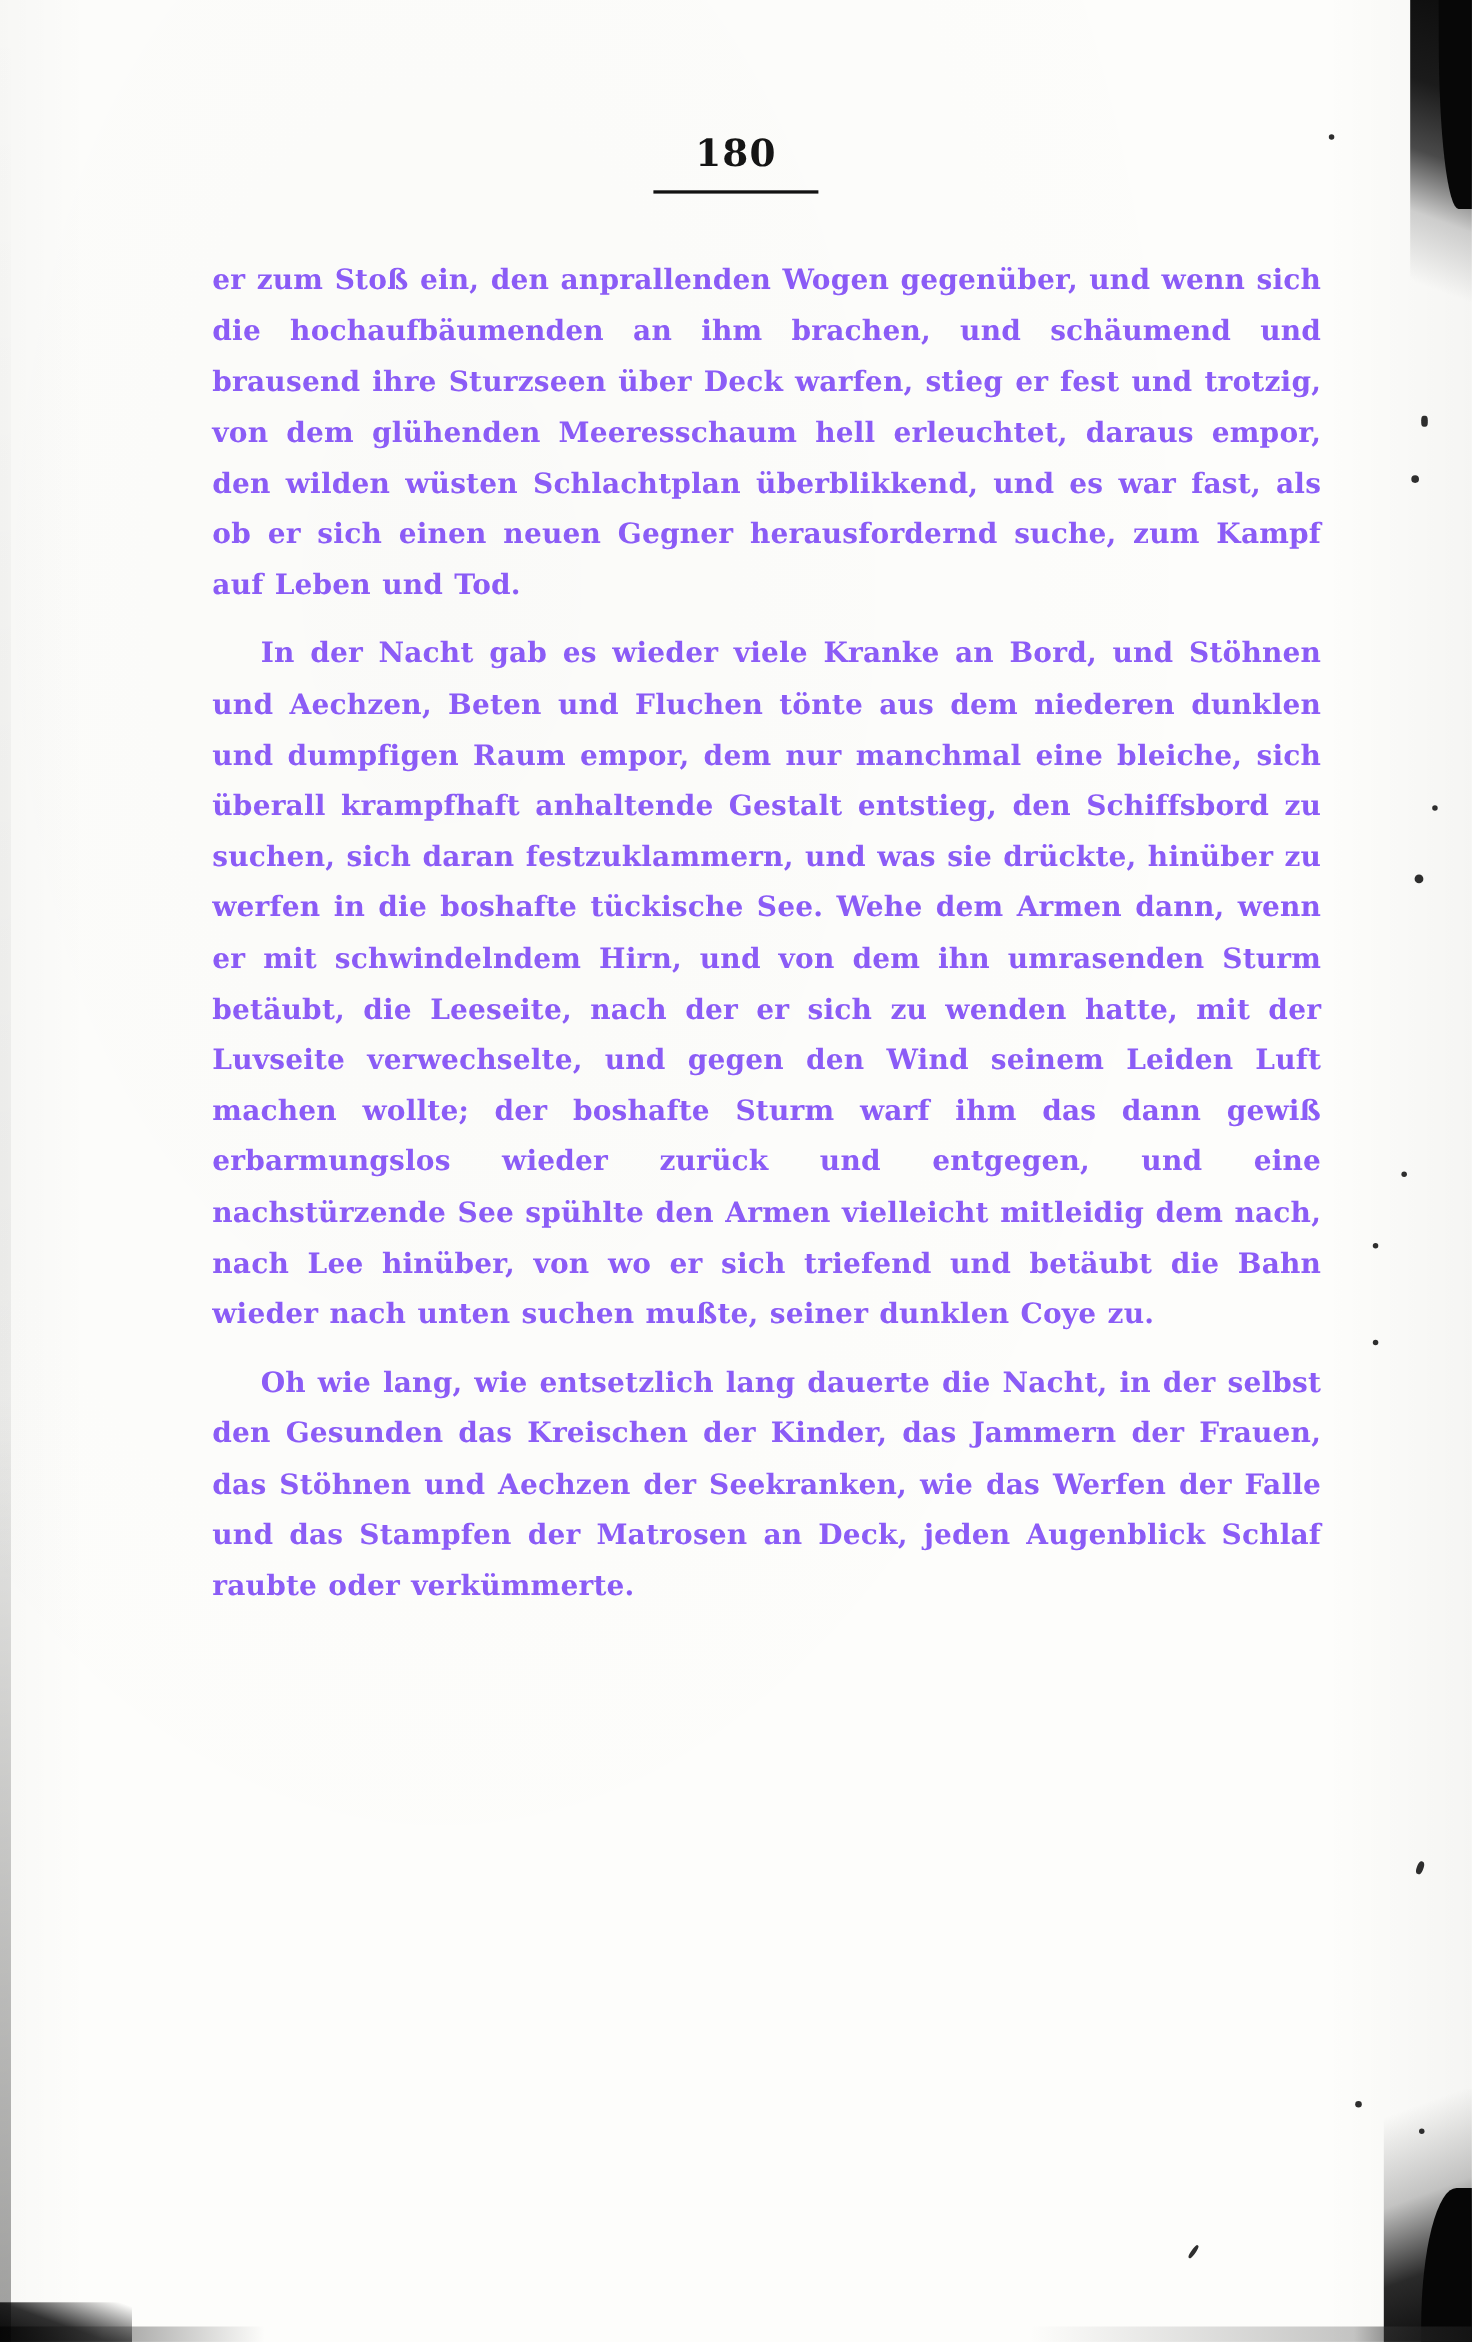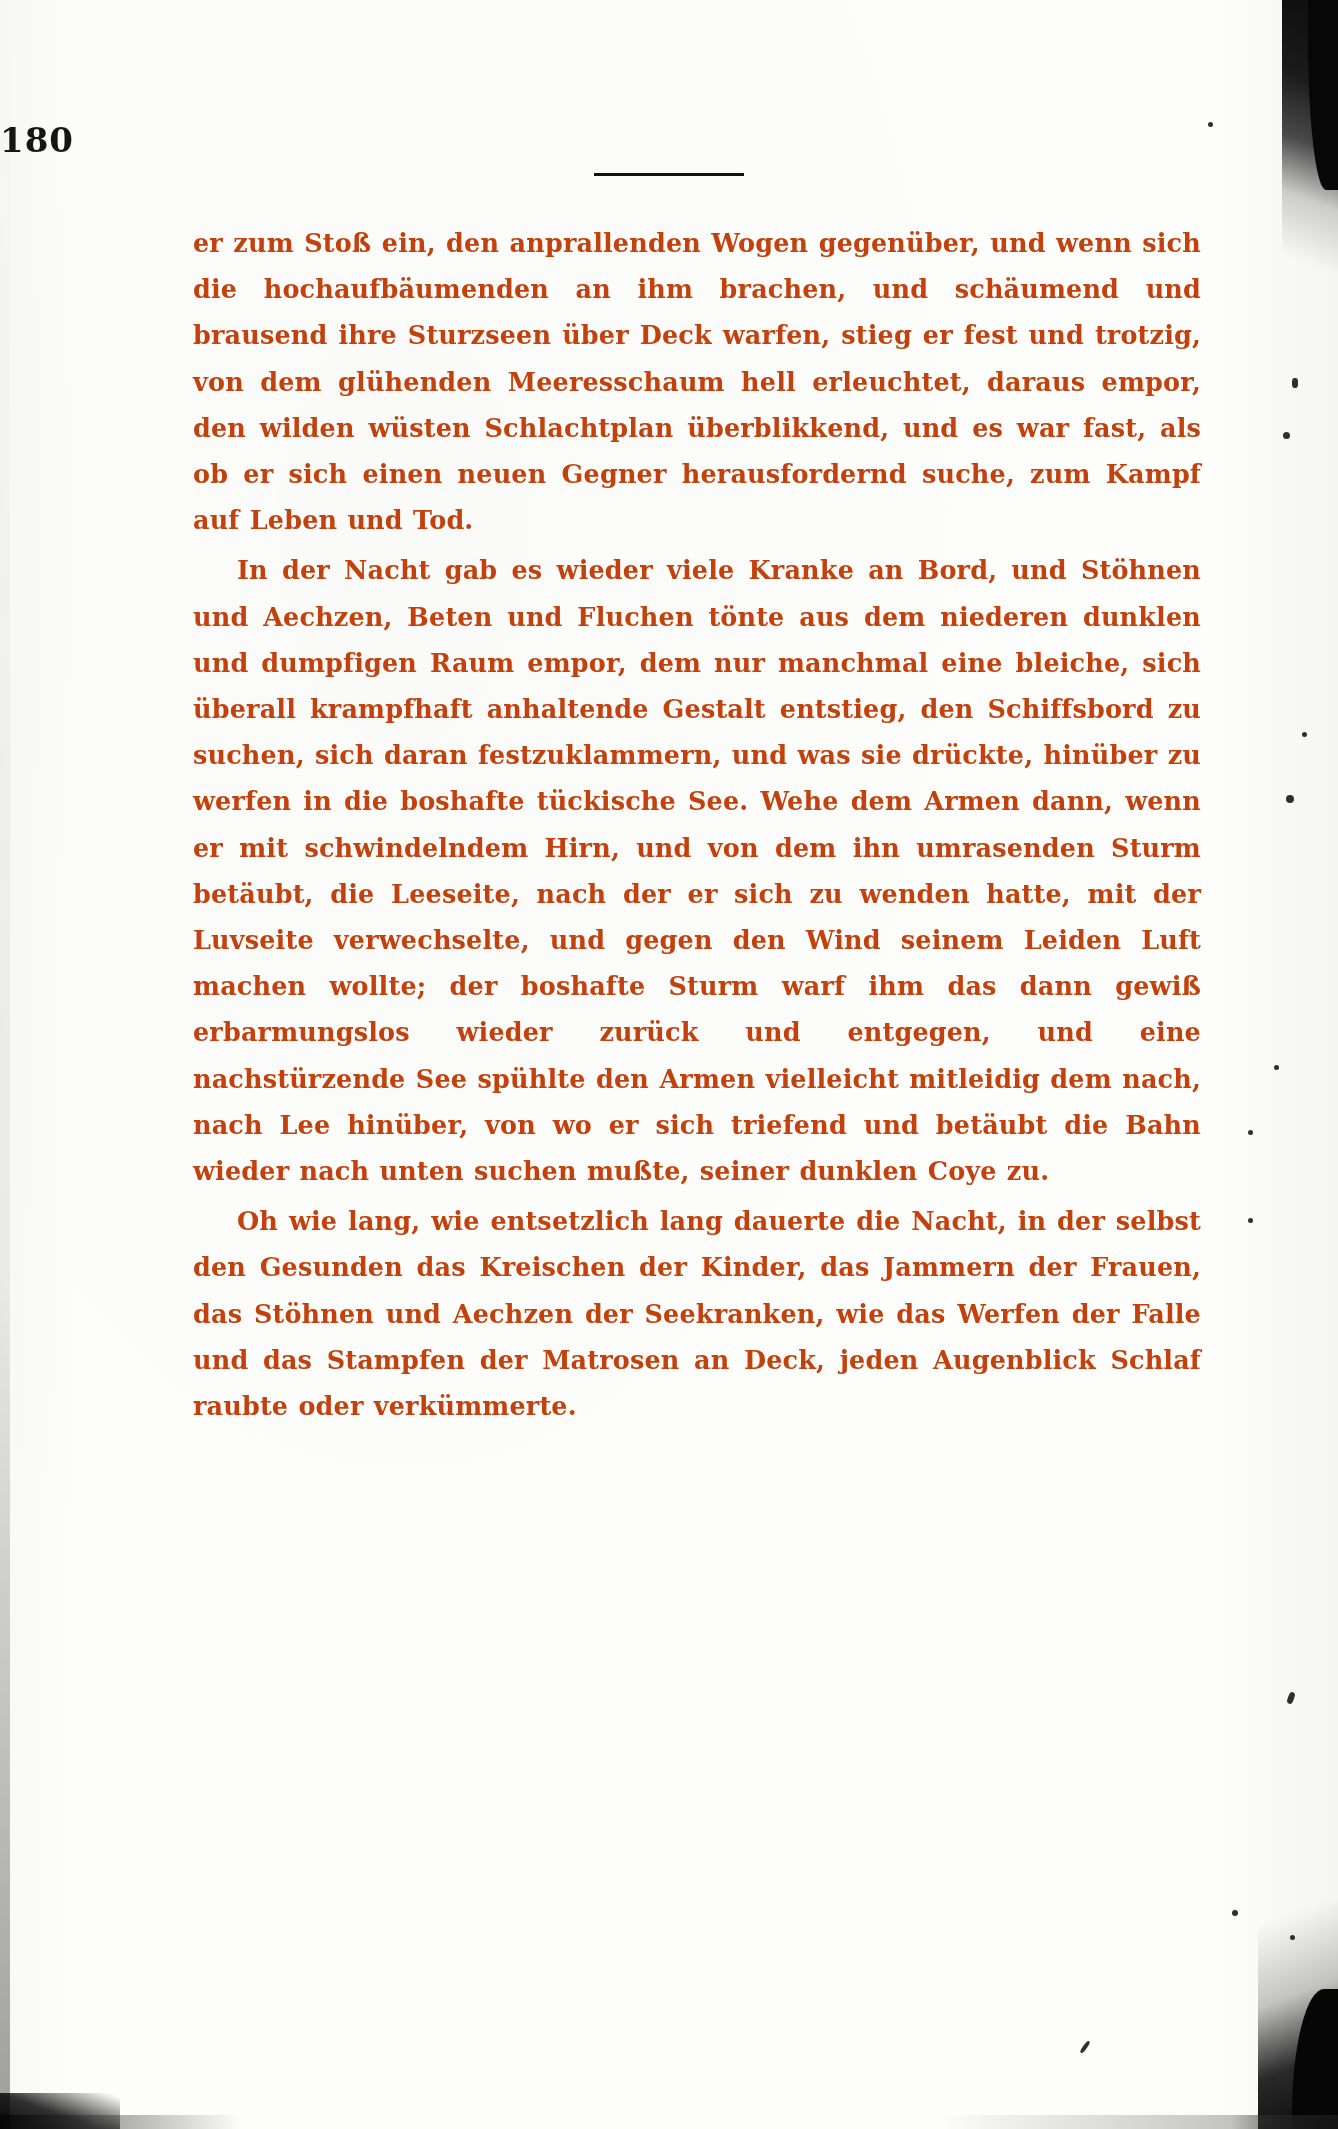--- a/index.html
+++ b/index.html
@@ -102,20 +102,21 @@
     border-radius: 50%;
     pointer-events: none;
   }
 
   
   .page-header {
     position: absolute;
     top: 120px;
     left: 0;
     width: 1338px;
+    text-align: center;
   }
   .page-number {
     font-family: "DejaVu Serif", serif;
     font-weight: bold;
     font-size: 34px;
     letter-spacing: 1px;
     color: #151515;
     display: inline-block;
     padding-bottom: 6px;
   }
@@ -130,30 +131,30 @@
 
   
   .text-block {
     position: absolute;
     top: 216px;
     left: 193px;
     width: 1008px;
     color: #0d0d0d;
   }
   .para {
-    margin: 4px 0 0 0;
+    margin: 16px 0 0 0;
     text-align: justify;
     text-justify: inter-word;
     font-family: "DejaVu Serif", serif;
     font-size: 25.5px;
     line-height: 46.2px;
     letter-spacing: 0.15px;
     word-spacing: 1.2px;
     font-weight: 600;
-    color: #c2410c;
+    color: #8b5cf6;
     -webkit-font-smoothing: none;
   }
   .para + .para {
     text-indent: 44px;
   }
   .para:last-child {
     text-align: justify;
   }
 </style>
 </head>

